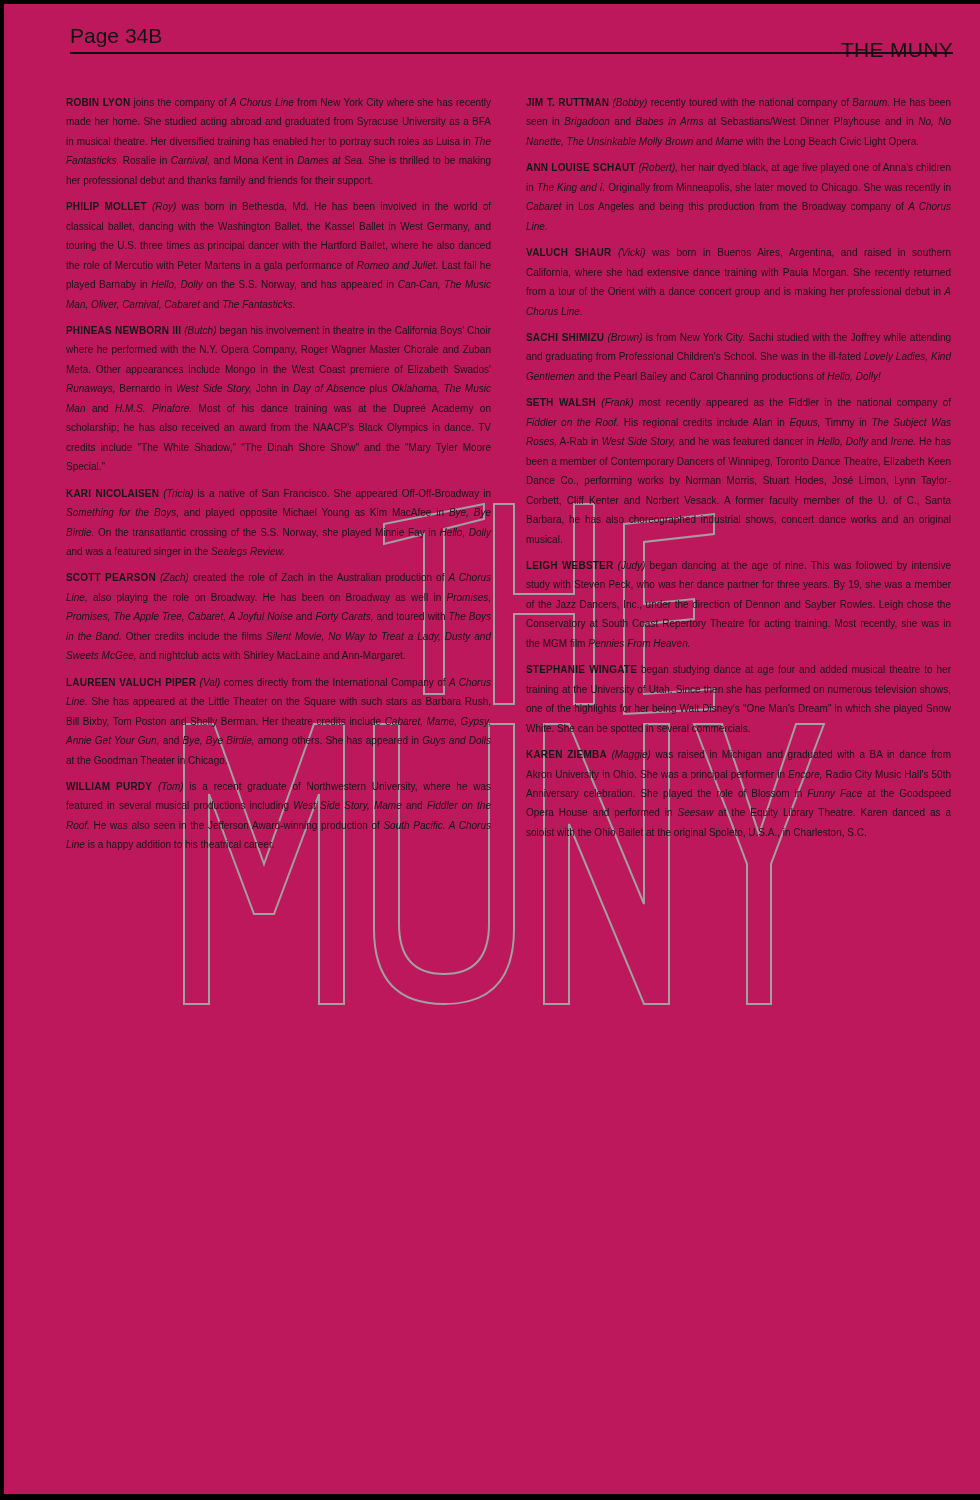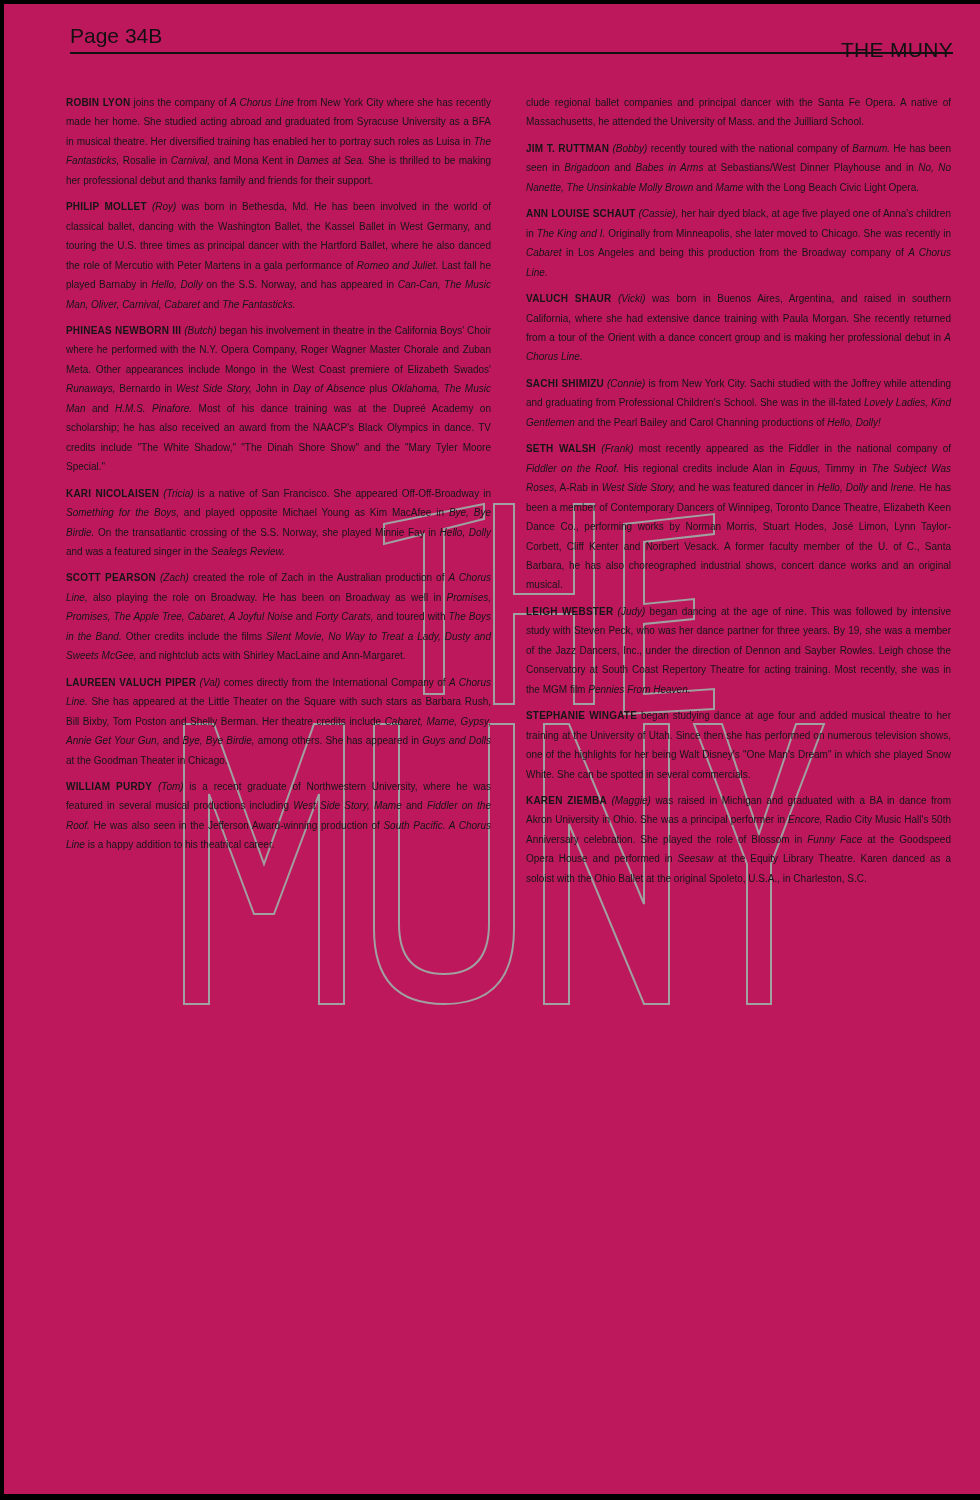--- a/index.html
+++ b/index.html
@@ -57,24 +57,23 @@
   <div class="col left">
       <p class="bio"><b>ROBIN LYON</b><span> joins the company of </span><i>A Chorus Line</i><span> from New York City where she has recently made her home. She studied acting abroad and graduated from Syracuse University as a BFA in musical theatre. Her diversified training has enabled her to portray such roles as Luisa in </span><i>The Fantasticks,</i><span> Rosalie in </span><i>Carnival,</i><span> and Mona Kent in </span><i>Dames at Sea.</i><span> She is thrilled to be making her professional debut and thanks family and friends for their support.</span></p>
       <p class="bio"><b>PHILIP MOLLET</b><span> </span><i>(Roy)</i><span> was born in Bethesda, Md. He has been involved in the world of classical ballet, dancing with the Washington Ballet, the Kassel Ballet in West Germany, and touring the U.S. three times as principal dancer with the Hartford Ballet, where he also danced the role of Mercutio with Peter Martens in a gala performance of </span><i>Romeo and Juliet.</i><span> Last fall he played Barnaby in </span><i>Hello, Dolly</i><span> on the S.S. Norway, and has appeared in </span><i>Can-Can, The Music Man, Oliver, Carnival, Cabaret</i><span> and </span><i>The Fantasticks.</i></p>
       <p class="bio"><b>PHINEAS NEWBORN III</b><span> </span><i>(Butch)</i><span> began his involve­ment in theatre in the California Boys' Choir where he performed with the N.Y. Opera Company, Roger Wagner Master Chorale and Zuban Meta. Other ap­pearances include Mongo in the West Coast pre­miere of Elizabeth Swados' </span><i>Runaways,</i><span> Bernardo in </span><i>West Side Story,</i><span> John in </span><i>Day of Absence</i><span> plus </span><i>Okla­homa, The Music Man</i><span> and </span><i>H.M.S. Pinafore.</i><span> Most of his dance training was at the Dupreé Academy on scholarship; he has also received an award from the NAACP's Black Olympics in dance. TV credits in­clude "The White Shadow," "The Dinah Shore Show" and the "Mary Tyler Moore Special."</span></p>
       <p class="bio"><b>KARI NICOLAISEN</b><span> </span><i>(Tricia)</i><span> is a native of San Fran­cisco. She appeared Off-Off-Broadway in </span><i>Something for the Boys,</i><span> and played opposite Michael Young as Kim MacAfee in </span><i>Bye, Bye Birdie.</i><span> On the trans­atlantic crossing of the S.S. Norway, she played Minnie Fay in </span><i>Hello, Dolly</i><span> and was a featured singer in the </span><i>Sealegs Review.</i></p>
       <p class="bio"><b>SCOTT PEARSON</b><span> </span><i>(Zach)</i><span> created the role of Zach in the Australian production of </span><i>A Chorus Line,</i><span> also playing the role on Broadway. He has been on Broad­way as well in </span><i>Promises, Promises, The Apple Tree, Cabaret, A Joyful Noise</i><span> and </span><i>Forty Carats,</i><span> and toured with </span><i>The Boys in the Band.</i><span> Other credits include the films </span><i>Silent Movie, No Way to Treat a Lady, Dusty and Sweets McGee,</i><span> and nightclub acts with Shirley MacLaine and Ann-Margaret.</span></p>
       <p class="bio"><b>LAUREEN VALUCH PIPER</b><span> </span><i>(Val)</i><span> comes directly from the International Company of </span><i>A Chorus Line.</i><span> She has appeared at the Little Theater on the Square with such stars as Barbara Rush, Bill Bixby, Tom Poston and Shelly Berman. Her theatre credits include </span><i>Cabaret, Mame, Gypsy, Annie Get Your Gun,</i><span> and </span><i>Bye, Bye Birdie,</i><span> among others. She has appeared in </span><i>Guys and Dolls</i><span> at the Goodman Theater in Chicago.</span></p>
       <p class="bio"><b>WILLIAM PURDY</b><span> </span><i>(Tom)</i><span> is a recent graduate of Northwestern University, where he was featured in several musical productions including </span><i>West Side Story, Mame</i><span> and </span><i>Fiddler on the Roof.</i><span> He was also seen in the Jefferson Award-winning production of </span><i>South Pacific. A Chorus Line</i><span> is a happy addition to his theatrical career.</span></p>
     </div>
   <div class="col right">
-      <p class="bio"><span>clude regional ballet companies and principal dancer with the Santa Fe Opera. A native of Massachusetts, he attended the University of Mass. and the Juilliard School.</span></p>
       <p class="bio"><b>JIM T. RUTTMAN</b><span> </span><i>(Bobby)</i><span> recently toured with the national company of </span><i>Barnum.</i><span> He has been seen in </span><i>Brigadoon</i><span> and </span><i>Babes in Arms</i><span> at Sebastians/West Dinner Playhouse and in </span><i>No, No Nanette, The Un­sinkable Molly Brown</i><span> and </span><i>Mame</i><span> with the Long Beach Civic Light Opera.</span></p>
-      <p class="bio"><b>ANN LOUISE SCHAUT</b><span> </span><i>(Cassie),</i><span> her hair dyed black, at age five played one of Anna's children in </span><i>The King and I.</i><span> Originally from Minneapolis, she later moved to Chicago. She was recently in </span><i>Cabaret</i><span> in Los Ange­les and being this production from the Broadway com­pany of </span><i>A Chorus Line.</i></p>
+      <p class="bio"><b>ANN LOUISE SCHAUT</b><span> </span><i>(Robert),</i><span> her hair dyed black, at age five played one of Anna's children in </span><i>The King and I.</i><span> Originally from Minneapolis, she later moved to Chicago. She was recently in </span><i>Cabaret</i><span> in Los Ange­les and being this production from the Broadway com­pany of </span><i>A Chorus Line.</i></p>
       <p class="bio"><b>VALUCH SHAUR</b><span> </span><i>(Vicki)</i><span> was born in Buenos Aires, Argentina, and raised in southern California, where she had extensive dance training with Paula Morgan. She recently returned from a tour of the Orient with a dance concert group and is making her profes­sional debut in </span><i>A Chorus Line.</i></p>
-      <p class="bio"><b>SACHI SHIMIZU</b><span> </span><i>(Connie)</i><span> is from New York City. Sachi studied with the Joffrey while attending and graduating from Professional Children's School. She was in the ill-fated </span><i>Lovely Ladies, Kind Gentlemen</i><span> and the Pearl Bailey and Carol Channing productions of </span><i>Hello, Dolly!</i></p>
+      <p class="bio"><b>SACHI SHIMIZU</b><span> </span><i>(Brown)</i><span> is from New York City. Sachi studied with the Joffrey while attending and graduating from Professional Children's School. She was in the ill-fated </span><i>Lovely Ladies, Kind Gentlemen</i><span> and the Pearl Bailey and Carol Channing productions of </span><i>Hello, Dolly!</i></p>
       <p class="bio"><b>SETH WALSH</b><span> </span><i>(Frank)</i><span> most recently appeared as the Fiddler in the national company of </span><i>Fiddler on the Roof.</i><span> His regional credits include Alan in </span><i>Equus,</i><span> Timmy in </span><i>The Subject Was Roses,</i><span> A-Rab in </span><i>West Side Story,</i><span> and he was featured dancer in </span><i>Hello, Dolly</i><span> and </span><i>Irene.</i><span> He has been a member of Contem­porary Dancers of Winnipeg, Toronto Dance Theatre, Elizabeth Keen Dance Co., performing works by Norman Morris, Stuart Hodes, José Limon, Lynn Taylor-Corbett, Cliff Kenter and Norbert Vesack. A former faculty member of the U. of C., Santa Barbara, he has also choreographed industrial shows, concert dance works and an original musical.</span></p>
       <p class="bio"><b>LEIGH WEBSTER</b><span> </span><i>(Judy)</i><span> began dancing at the age of nine. This was followed by intensive study with Steven Peck, who was her dance partner for three years. By 19, she was a member of the Jazz Dancers, Inc., un­der the direction of Dennon and Sayber Rowles. Leigh chose the Conservatory at South Coast Repertory Theatre for acting training. Most recently, she was in the MGM film </span><i>Pennies From Heaven.</i></p>
       <p class="bio"><b>STEPHANIE WINGATE</b><span> began studying dance at age four and added musical theatre to her training at the University of Utah. Since then she has performed on numerous television shows, one of the highlights for her being Walt Disney's "One Man's Dream" in which she played Snow White. She can be spotted in several commercials.</span></p>
       <p class="bio"><b>KAREN ZIEMBA</b><span> </span><i>(Maggie)</i><span> was raised in Michigan and graduated with a BA in dance from Akron Uni­versity in Ohio. She was a principal performer in </span><i>Encore,</i><span> Radio City Music Hall's 50th Anniversary celebration. She played the role of Blossom in </span><i>Funny Face</i><span> at the Goodspeed Opera House and performed in </span><i>Seesaw</i><span> at the Equity Library Theatre. Karen danced as a soloist with the Ohio Ballet at the original Spoleto, U.S.A., in Charleston, S.C.</span></p>
     </div>
 
 </div>
 
 </body></html>

